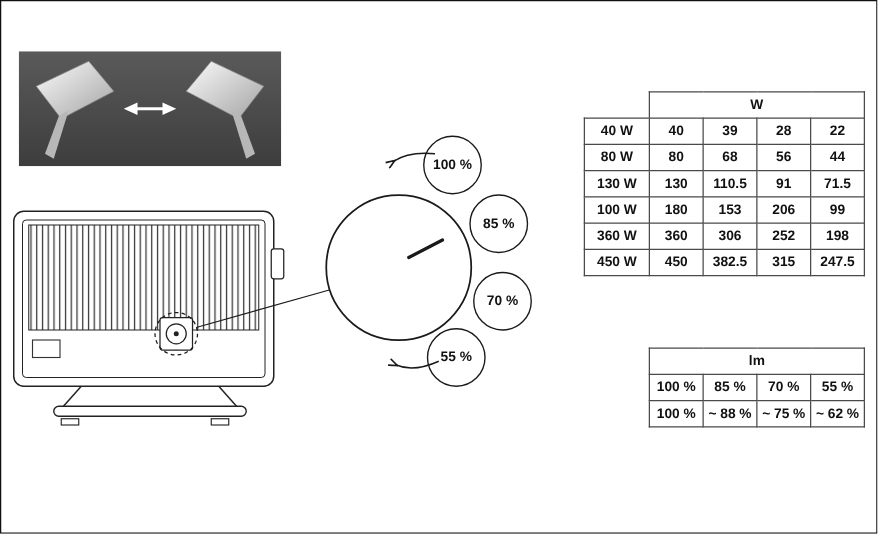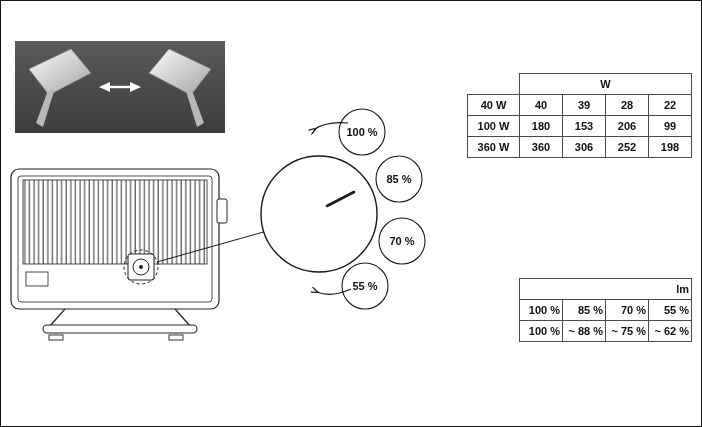--- a/index.html
+++ b/index.html
@@ -13,21 +13,21 @@
   
   .tbl { position:absolute; border-collapse:collapse; font-size:11px; color:#111; background:#fff; table-layout:fixed; }
   .tbl th, .tbl td { border:1px solid #4a4a4a; text-align:center; vertical-align:middle; height:21px; padding:0 2px; font-weight:700; white-space:nowrap; }
   .tbl th { font-weight:700; }
   .tbl td.blank { border:none; background:transparent; }
   #watt-table { left:466px; top:72px; }
   #watt-table tr > * { width:43px; }
   #watt-table tr > *:first-child { width:52px; }
   #watt-table tr:first-child > th:first-of-type { width:auto; }
   #lm-table { left:518px; top:277px; }
-  #lm-table tr > * { width:43px;text-align:right; }
+  #lm-table tr > * { width:43px; }
 
   
   .dial-label {
     position:absolute; width:46px; height:46px;
     display:flex; align-items:center; justify-content:center;
     font-size:11px; font-weight:700; color:#111; letter-spacing:0;
   }
 
   svg { display:block; }
 </style>
@@ -119,32 +119,53 @@
           <th colspan="4">W</th>
         </tr>
         <tr>
           <td>40 W</td>
           <td>40</td>
           <td>39</td>
           <td>28</td>
           <td>22</td>
         </tr>
         <tr>
+          <td>80 W</td>
+          <td>80</td>
+          <td>68</td>
+          <td>56</td>
+          <td>44</td>
+        </tr>
+        <tr>
+          <td>130 W</td>
+          <td>130</td>
+          <td>110.5</td>
+          <td>91</td>
+          <td>71.5</td>
+        </tr>
+        <tr>
           <td>100 W</td>
           <td>180</td>
           <td>153</td>
           <td>206</td>
           <td>99</td>
         </tr>
         <tr>
           <td>360 W</td>
           <td>360</td>
           <td>306</td>
           <td>252</td>
           <td>198</td>
+        </tr>
+        <tr>
+          <td>450 W</td>
+          <td>450</td>
+          <td>382.5</td>
+          <td>315</td>
+          <td>247.5</td>
         </tr>
       </tbody>
     </table>
 
   <table class="tbl" id="lm-table">
       <tbody>
         <tr>
           <th colspan="4">lm</th>
         </tr>
         <tr>

